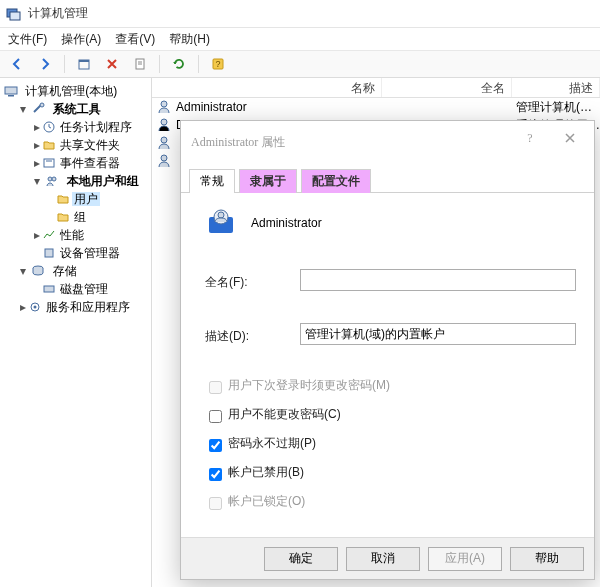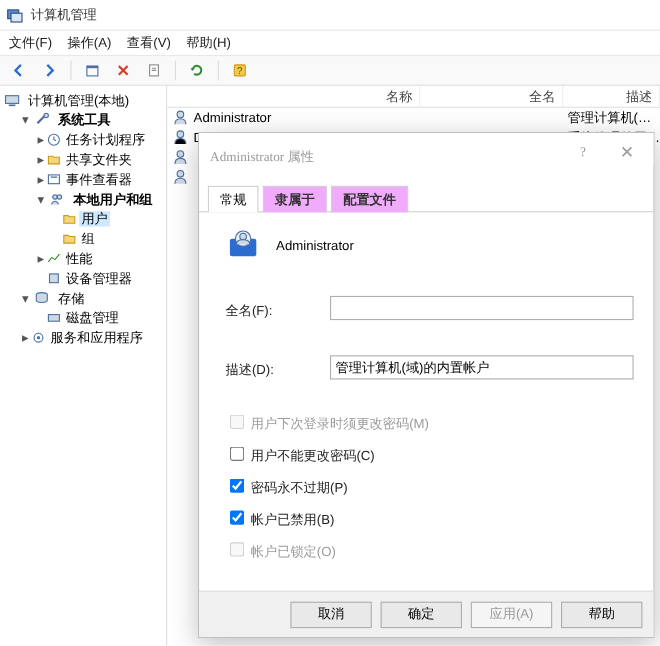--- a/index.html
+++ b/index.html
@@ -190,21 +190,21 @@
     flex: 1;
     height: 22px;
     border: 1px solid #adadad;
     padding: 1px 4px;
     font-family: inherit;
     font-size: 12px;
     outline: none;
   }
   .chk-row {
     display: flex;
-    align-items: flex-start;
+    align-items: flex-end;
     gap: 6px;
     margin: 12px 0 12px 4px;
     color: #222;
   }
   .chk-row.disabled { color: #9a9a9a; }
   .chk-row input[type=checkbox] { width: 13px; height: 13px; }
   .dlg-footer {
     height: 42px;
     background: #f0f0f0;
     border-top: 1px solid #dcdcdc;
@@ -472,18 +472,18 @@
     <div class="chk-row">
       <input type="checkbox" checked="" style="">
       <span>帐户已禁用(B)</span>
     </div>
     <div class="chk-row disabled">
       <input type="checkbox" disabled="" style="">
       <span>帐户已锁定(O)</span>
     </div>
   </div>
   <div class="dlg-footer">
+    <button class="btn">确定</button>
     <button class="btn">取消</button>
-    <button class="btn">确定</button>
     <button class="btn disabled">应用(A)</button>
     <button class="btn">帮助</button>
   </div>
 </div>
 
 </body></html>

